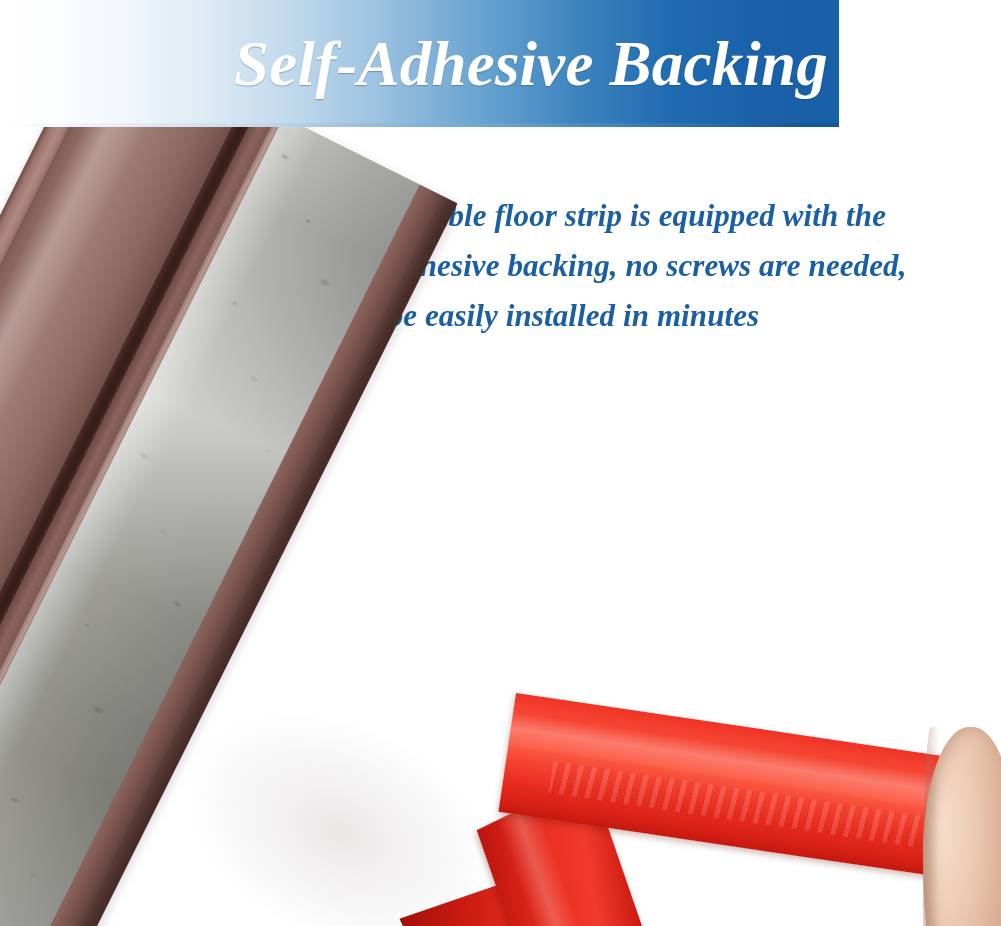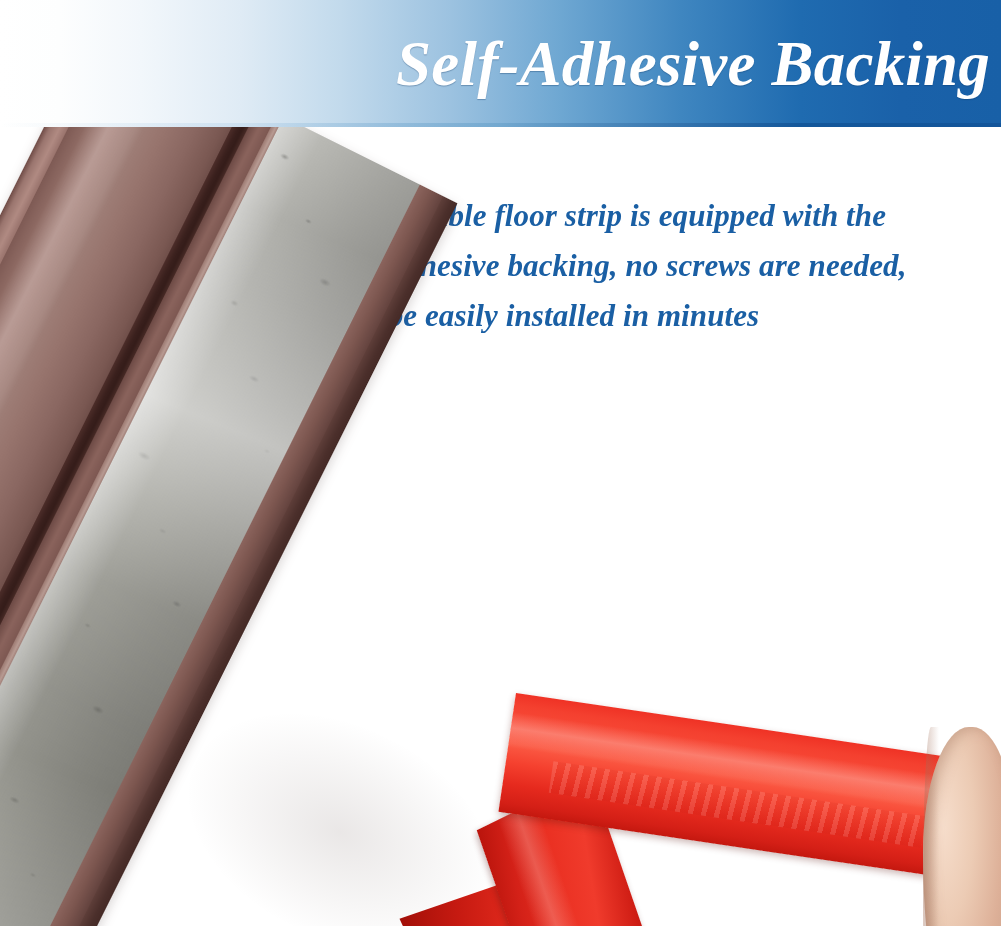--- a/index.html
+++ b/index.html
@@ -3,21 +3,21 @@
 <meta charset="utf-8">
 <style>
   html,body{margin:0;padding:0;}
   body{width:1001px;height:926px;background:#ffffff;overflow:hidden;
        font-family:"Liberation Serif",serif;position:relative;}
 
   
   .page{position:absolute;left:0;top:0;width:1001px;height:926px;background:#fff;overflow:hidden;}
 
   
-  .banner{position:absolute;left:0;top:0;width:1001px;height:127px;
+  .banner{position:absolute;left:0;top:0;width:839px;height:127px;
           background:linear-gradient(90deg,
              #ffffff 0%, #fdfefe 6%, #f2f7fb 14%, #dfebf5 24%,
              #c2daec 34%, #9cc2e0 45%, #6ea7d2 56%, #3f86c0 68%,
              #1f6bb0 80%, #1a61a9 90%, #1860a7 100%);
           overflow:hidden;}
   .banner-edge{position:absolute;left:0;bottom:0;width:1001px;height:4px;
           background:linear-gradient(90deg,
              rgba(255,255,255,0) 0%, rgba(190,215,235,.55) 25%,
              rgba(110,165,205,.8) 50%, #14579a 80%, #13559a 100%);}
   .banner-title{position:absolute;right:11px;top:50%;transform:translateY(-50%);

